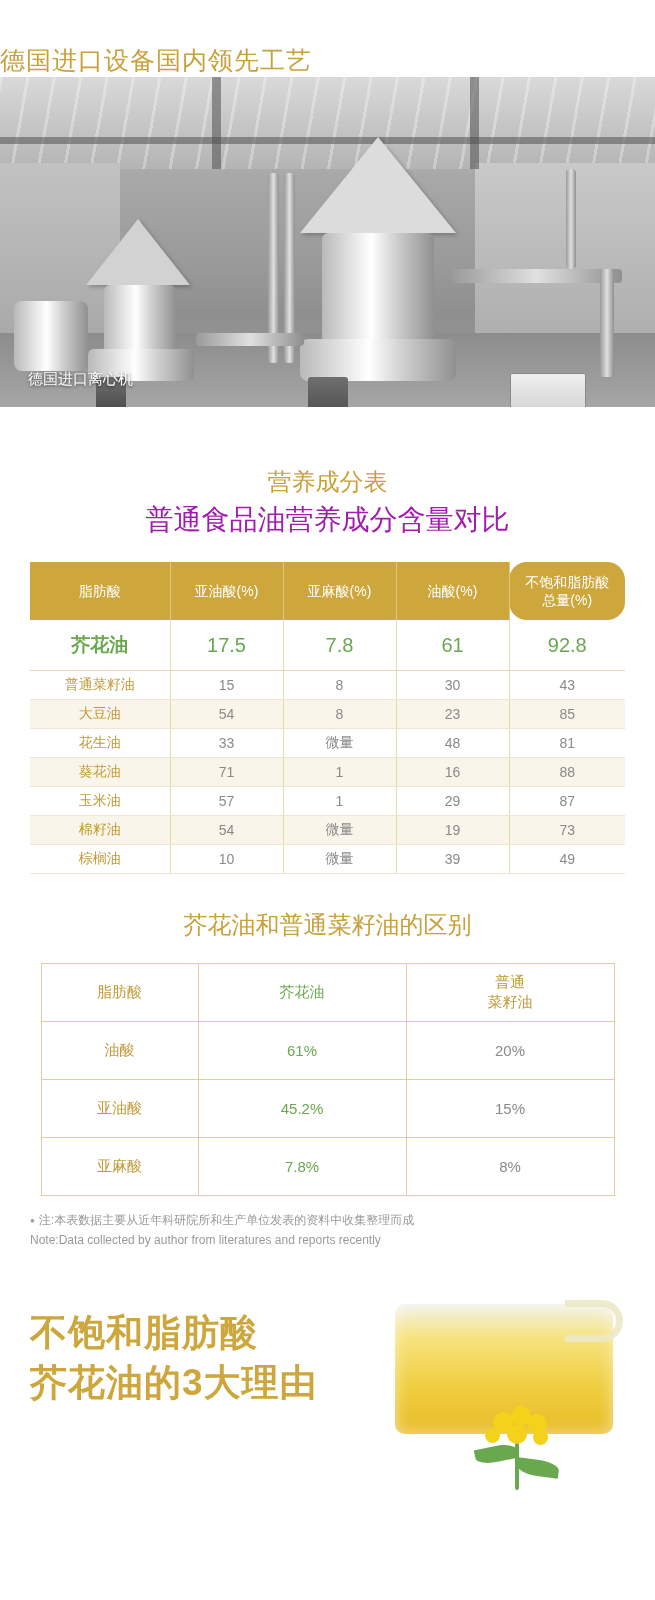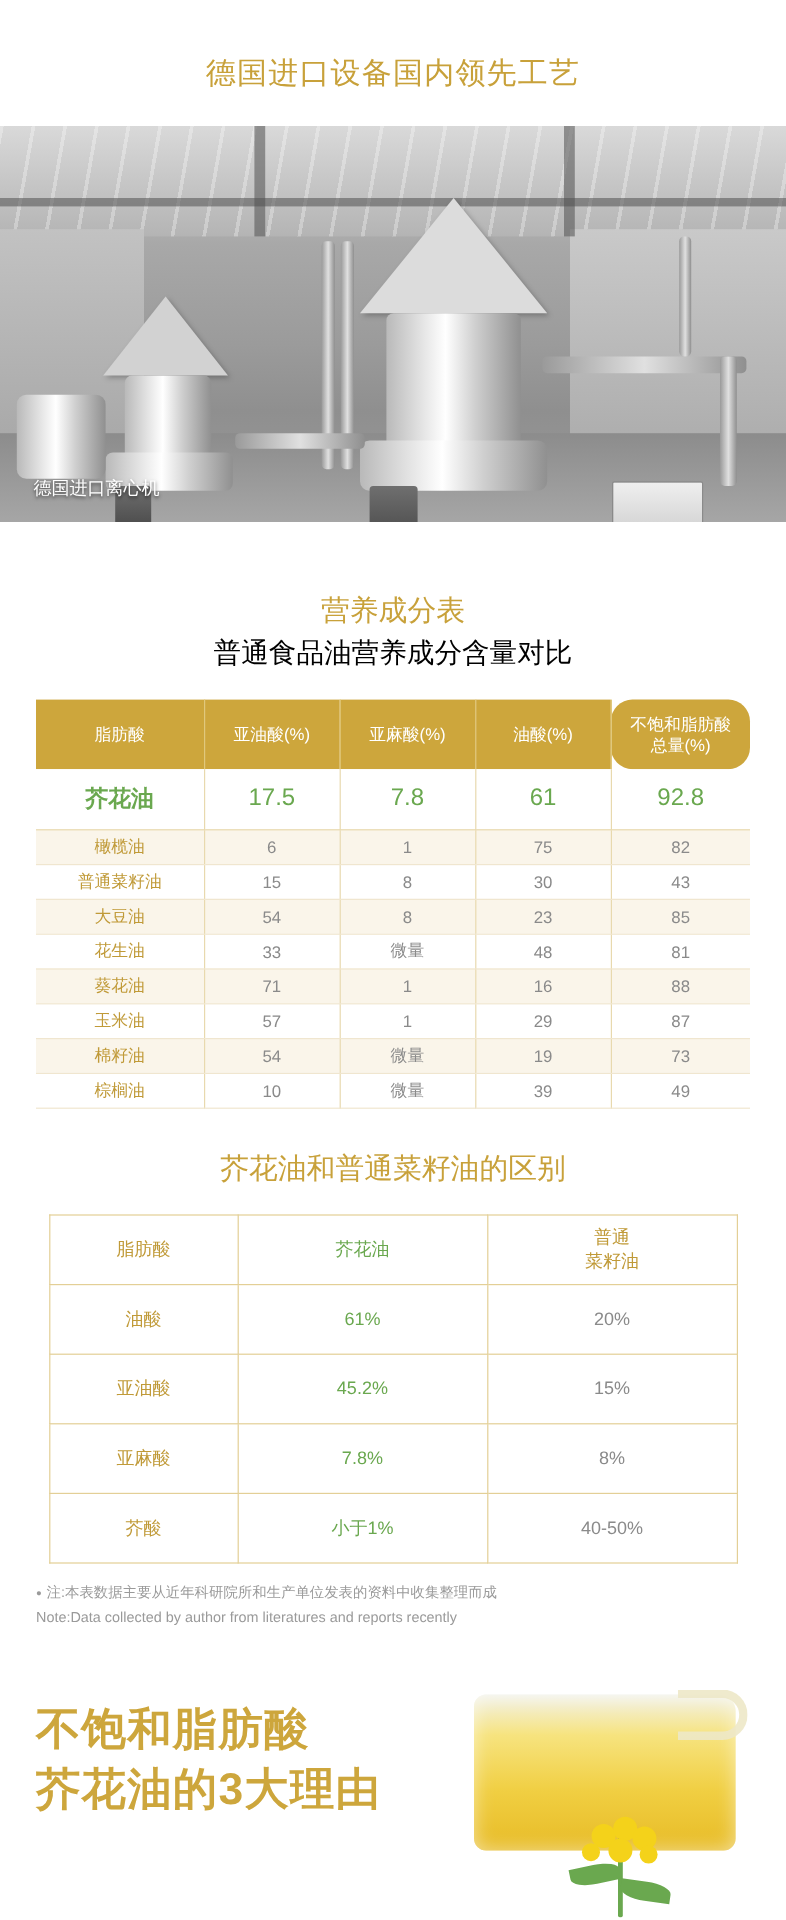--- a/index.html
+++ b/index.html
@@ -11,34 +11,33 @@
   .page {
     position: relative;
     width: 655px;
     height: 1600px;
     overflow: hidden;
     background: #fff;
   }
 
   
   .headline {
-    text-align: center;
+    text-align: left;
     font-size: 25px;
     color: #c8a13a;
     letter-spacing: 1px;
     padding-top: 44px;
     font-weight: normal;
   }
   .photo-wrap {
     position: relative;
-    margin-top: 28px;
     width: 655px;
     height: 330px;
     overflow: hidden;
-    background: #4d7c0f;
+    background: #a21caf;
   }
   
   .photo-bg {
     position: absolute; inset: 0;
     background:
       linear-gradient(180deg, #cfcfcf 0%, #bdbdbd 14%, #a8a8a8 30%, #9b9b9b 55%, #8f8f8f 72%, #9c9c9c 100%);
   }
   .ceiling {
     position: absolute; left: 0; top: 0; width: 655px; height: 92px;
     background:
@@ -105,22 +104,22 @@
   .sec2 { padding-top: 58px; }
   .sec-title {
     text-align: center;
     font-size: 24px;
     color: #c8a13a;
     line-height: 1.45;
     font-weight: normal;
   }
   .sec-sub {
     text-align: center;
-    font-size: 23px;
-    color: #000000;
+    font-size: 28px;
+    color: #a21caf;
     line-height: 1.45;
     font-weight: normal;
   }
 
   table.nut {
     width: 595px;
     margin: 22px auto 0;
     border-collapse: collapse;
     table-layout: fixed;
   }
@@ -335,27 +334,20 @@
         </tr>
       </thead>
       <tbody>
         <tr class="hl">
           <td class="name">芥花油</td>
           <td>17.5</td>
           <td>7.8</td>
           <td>61</td>
           <td>92.8</td>
         </tr>
-        <tr class="alt">
-          <td class="name">橄榄油</td>
-          <td>6</td>
-          <td>1</td>
-          <td>75</td>
-          <td>82</td>
-        </tr>
         <tr>
           <td class="name">普通菜籽油</td>
           <td>15</td>
           <td>8</td>
           <td>30</td>
           <td>43</td>
         </tr>
         <tr class="alt">
           <td class="name">大豆油</td>
           <td>54</td>
@@ -429,25 +421,20 @@
         </tr>
         <tr>
           <td class="label">亚油酸</td>
           <td class="green">45.2%</td>
           <td>15%</td>
         </tr>
         <tr>
           <td class="label">亚麻酸</td>
           <td class="green">7.8%</td>
           <td>8%</td>
-        </tr>
-        <tr>
-          <td class="label">芥酸</td>
-          <td class="green">小于1%</td>
-          <td>40-50%</td>
         </tr>
       </tbody>
     </table>
 
     <div class="notes">
       <div class="cn">注:本表数据主要从近年科研院所和生产单位发表的资料中收集整理而成</div>
       <div>Note:Data collected by author from literatures and reports recently</div>
     </div>
   </div>
 

